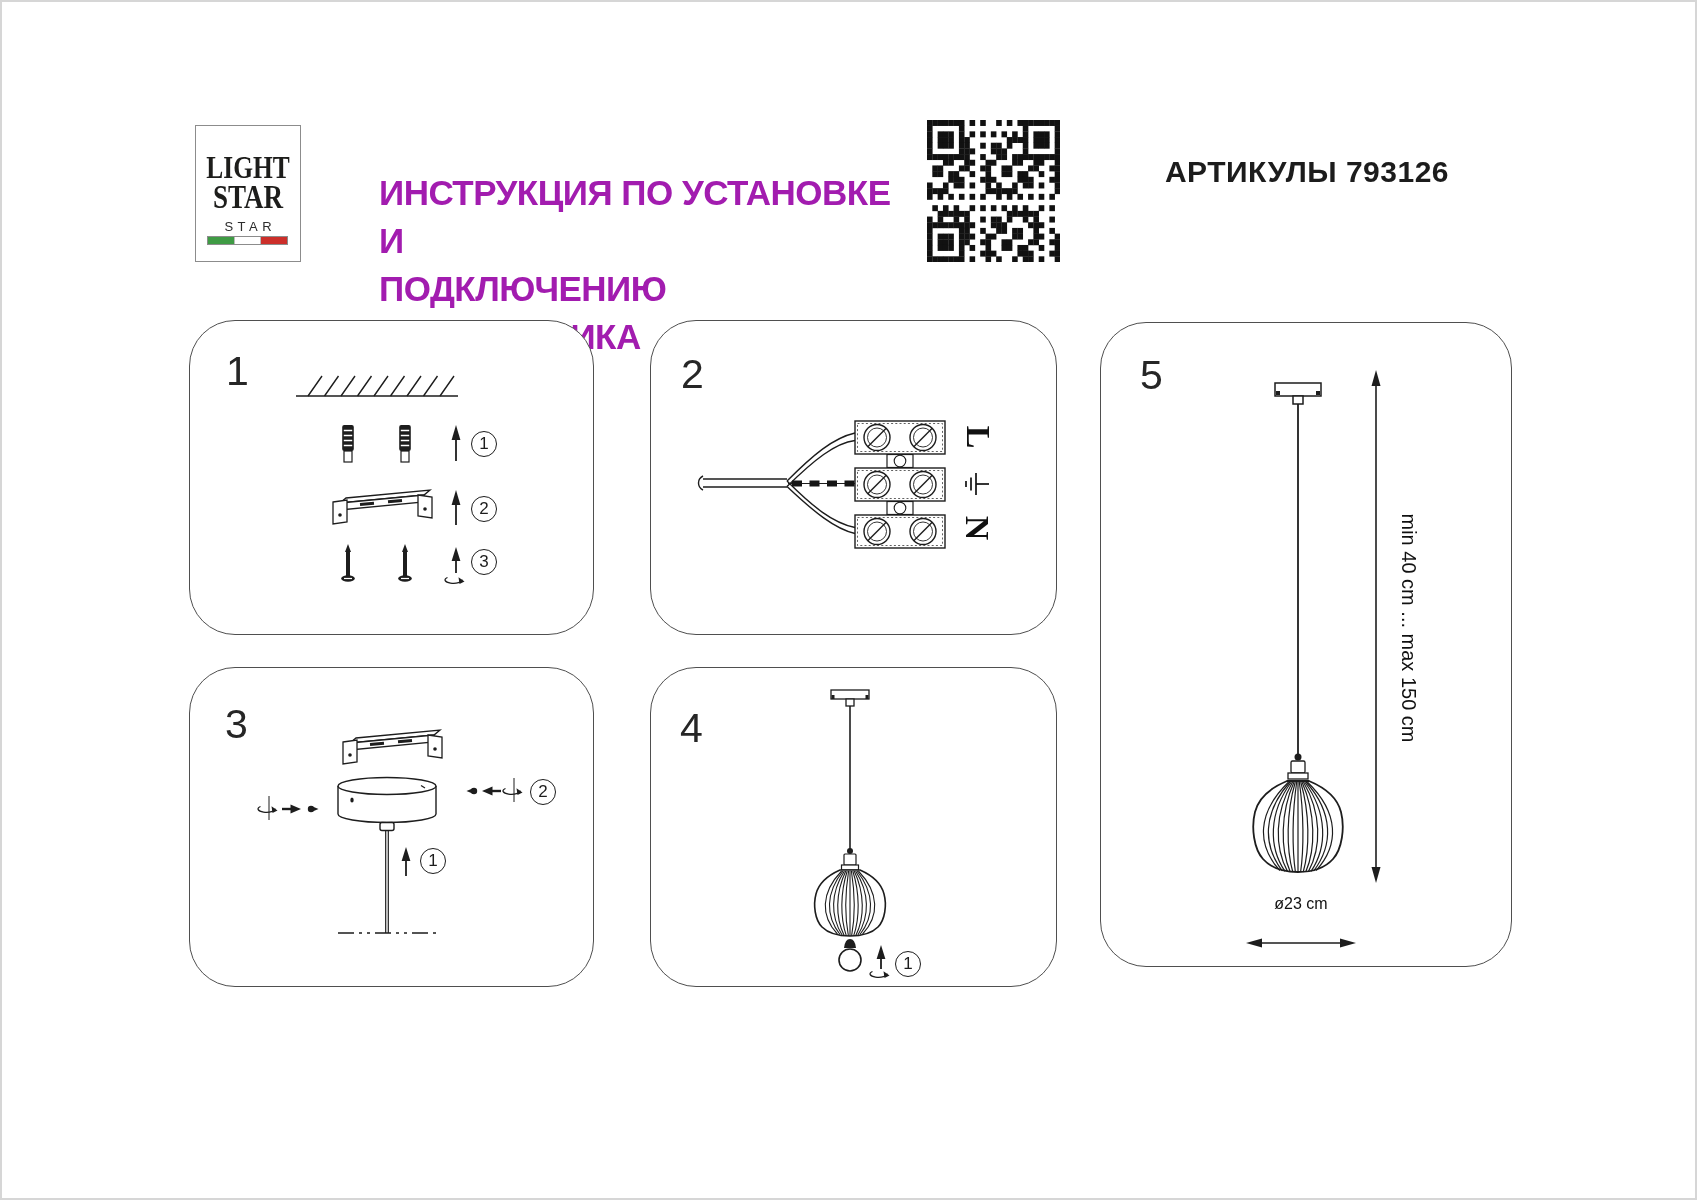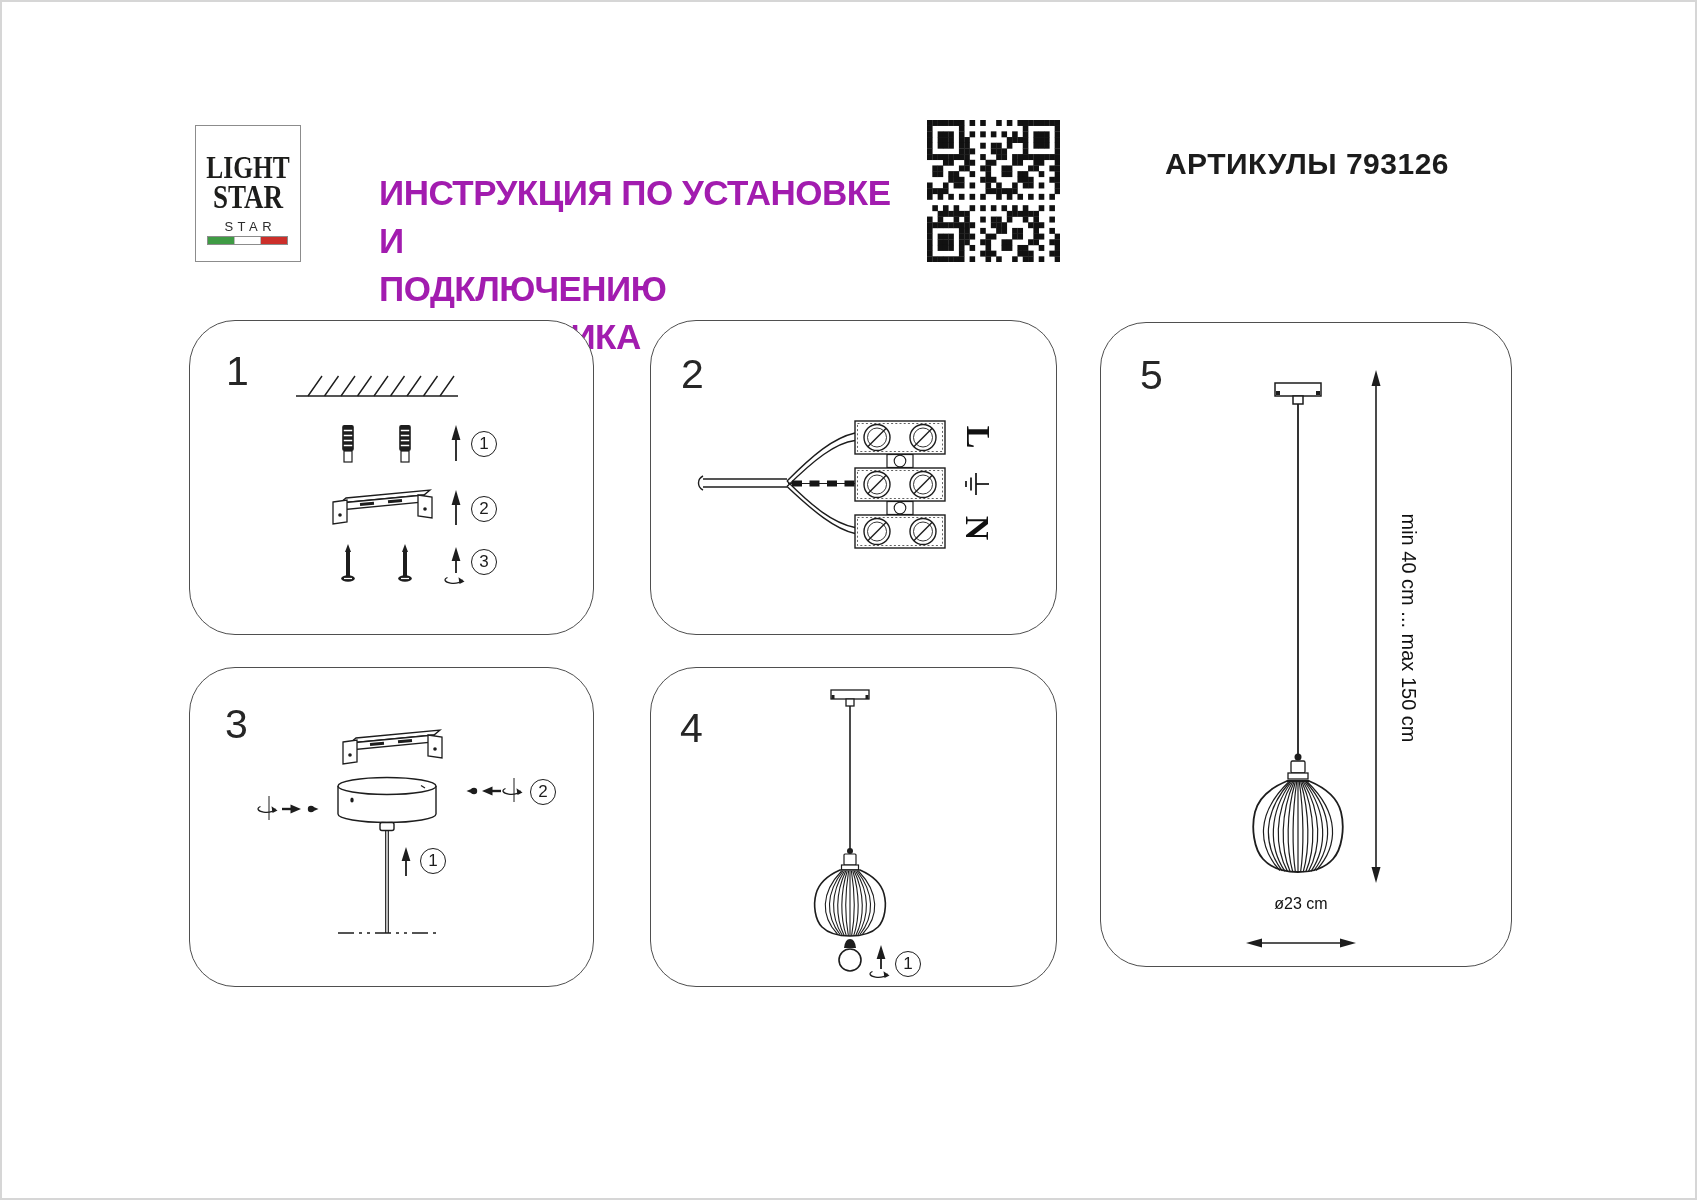--- a/index.html
+++ b/index.html
@@ -15,21 +15,21 @@
         letter-spacing:4.5px;color:#2c2c2c;text-indent:4.5px;}
   .flag{position:absolute;left:11px;top:110px;width:81px;height:9px;border:1px solid #8c8c8c;display:flex;box-sizing:border-box;}
   .flag span{flex:1;height:100%;}
   .flag .mid{border-left:1px solid #bbb;border-right:1px solid #bbb;box-sizing:border-box;}
   .title{position:absolute;left:377px;top:167px;width:520px;text-align:left;
          font-weight:700;font-size:35px;line-height:48px;letter-spacing:-.5px;color:#a21caf;}
   .qr{position:absolute;left:925px;top:118px;width:133px;height:142px;}
   .qr svg{width:100%;height:100%;}
   .series-block{position:absolute;left:1140px;top:140px;width:330px;text-align:center;color:#1c1c1c;}
   .series{font-weight:700;font-size:23px;line-height:30px;}
-  .articles{font-weight:700;font-size:30px;line-height:44px;letter-spacing:.5px;}
+  .articles{font-weight:700;font-size:30px;line-height:44px;letter-spacing:.5px;margin-top:8px;}
   
   .panel{position:absolute;border:1.5px solid #4f4f4f;border-radius:46px;background:#fff;box-sizing:border-box;}
   .panel svg{position:absolute;left:0;top:0;}
   .panel-num{position:absolute;font-size:41px;line-height:1;color:#262626;}
   .badge{position:absolute;width:26px;height:26px;border:1.5px solid #1d1d1d;border-radius:50%;background:#fff;
          display:flex;align-items:center;justify-content:center;font-size:17px;color:#1d1d1d;box-sizing:border-box;}
   .rot-label{position:absolute;width:40px;height:40px;display:flex;align-items:center;justify-content:center;
          font-family:"Liberation Serif",serif;font-weight:700;font-size:34px;color:#111;transform:rotate(90deg);}
   .dim-v{position:absolute;left:137px;top:293px;width:340px;height:24px;transform:rotate(90deg);
          font-size:20px;color:#111;text-align:center;white-space:nowrap;}

